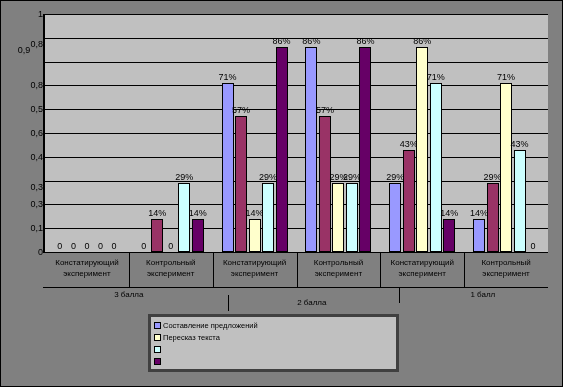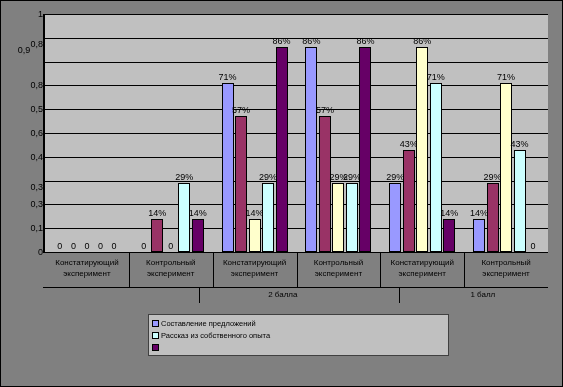--- a/index.html
+++ b/index.html
@@ -149,23 +149,23 @@
     top: 0;
     height: 16px;
     border-left: 1px solid #000000;
   }
 
   
   #legend {
     position: absolute;
     left: 147px;
     top: 313px;
-    width: 301px;
+    width: 251px;
     background: #c0c0c0;
-    border: 1px solid #404040;
+    border: 3px solid #404040;
     padding: 2px 2px 2px 3px;
     box-sizing: border-box;
   }
   .legend-row {
     display: flex;
     align-items: center;
     height: 12px;
   }
   .legend-swatch {
     width: 7px;
@@ -350,31 +350,35 @@
     </div>
 
   <div id="x-axis">
     <div id="x-axis-line"></div>
   <div class="xcat" style="left: 2px; width: 83.8333px;">Констатирующий эксперимент</div>
       <div class="xcat" style="left: 85.8333px; width: 83.8333px;">Контрольный эксперимент<div class="sep-left"></div></div>
       <div class="xcat" style="left: 169.667px; width: 83.8333px;">Констатирующий эксперимент<div class="sep-left"></div></div>
       <div class="xcat" style="left: 253.5px; width: 83.8333px;">Контрольный эксперимент<div class="sep-left"></div></div>
       <div class="xcat" style="left: 337.333px; width: 83.8333px;">Констатирующий эксперимент<div class="sep-left"></div></div>
       <div class="xcat" style="left: 421.167px; width: 83.8333px;">Контрольный эксперимент<div class="sep-left"></div></div>
-      <div class="xgroup" style="left: 156px; width: 167.667px;">2 балла<div class="gsep"></div></div>
+      <div class="xgroup" style="left: 2px; width: 167.667px;">3 балла</div>
+      <div class="xgroup" style="left: 185px; width: 167.667px; margin-top: 8px;">2 балла<div class="gsep"></div></div>
       <div class="xgroup" style="left: 356px; width: 167.667px;">1 балл<div class="gsep"></div></div>
     </div>
 
   <div id="legend">
       <div class="legend-row">
         <span class="legend-swatch" style="background: rgb(153, 153, 255);"></span>
         <span class="legend-text">Составление предложений</span>
       </div>
       <div class="legend-row">
+        <span class="legend-swatch" style="background: rgb(255, 255, 204);"></span>
+        <span class="legend-text">Пересказ текста</span>
+      </div>
+      <div class="legend-row">
         <span class="legend-swatch" style="background: rgb(204, 255, 255);"></span>
-        <span class="legend-text">Рассказ из собственного опыта</span>
       </div>
       <div class="legend-row">
         <span class="legend-swatch" style="background: rgb(102, 0, 102);"></span>
       </div>
     </div>
 
 </div>
 
 </body></html>

